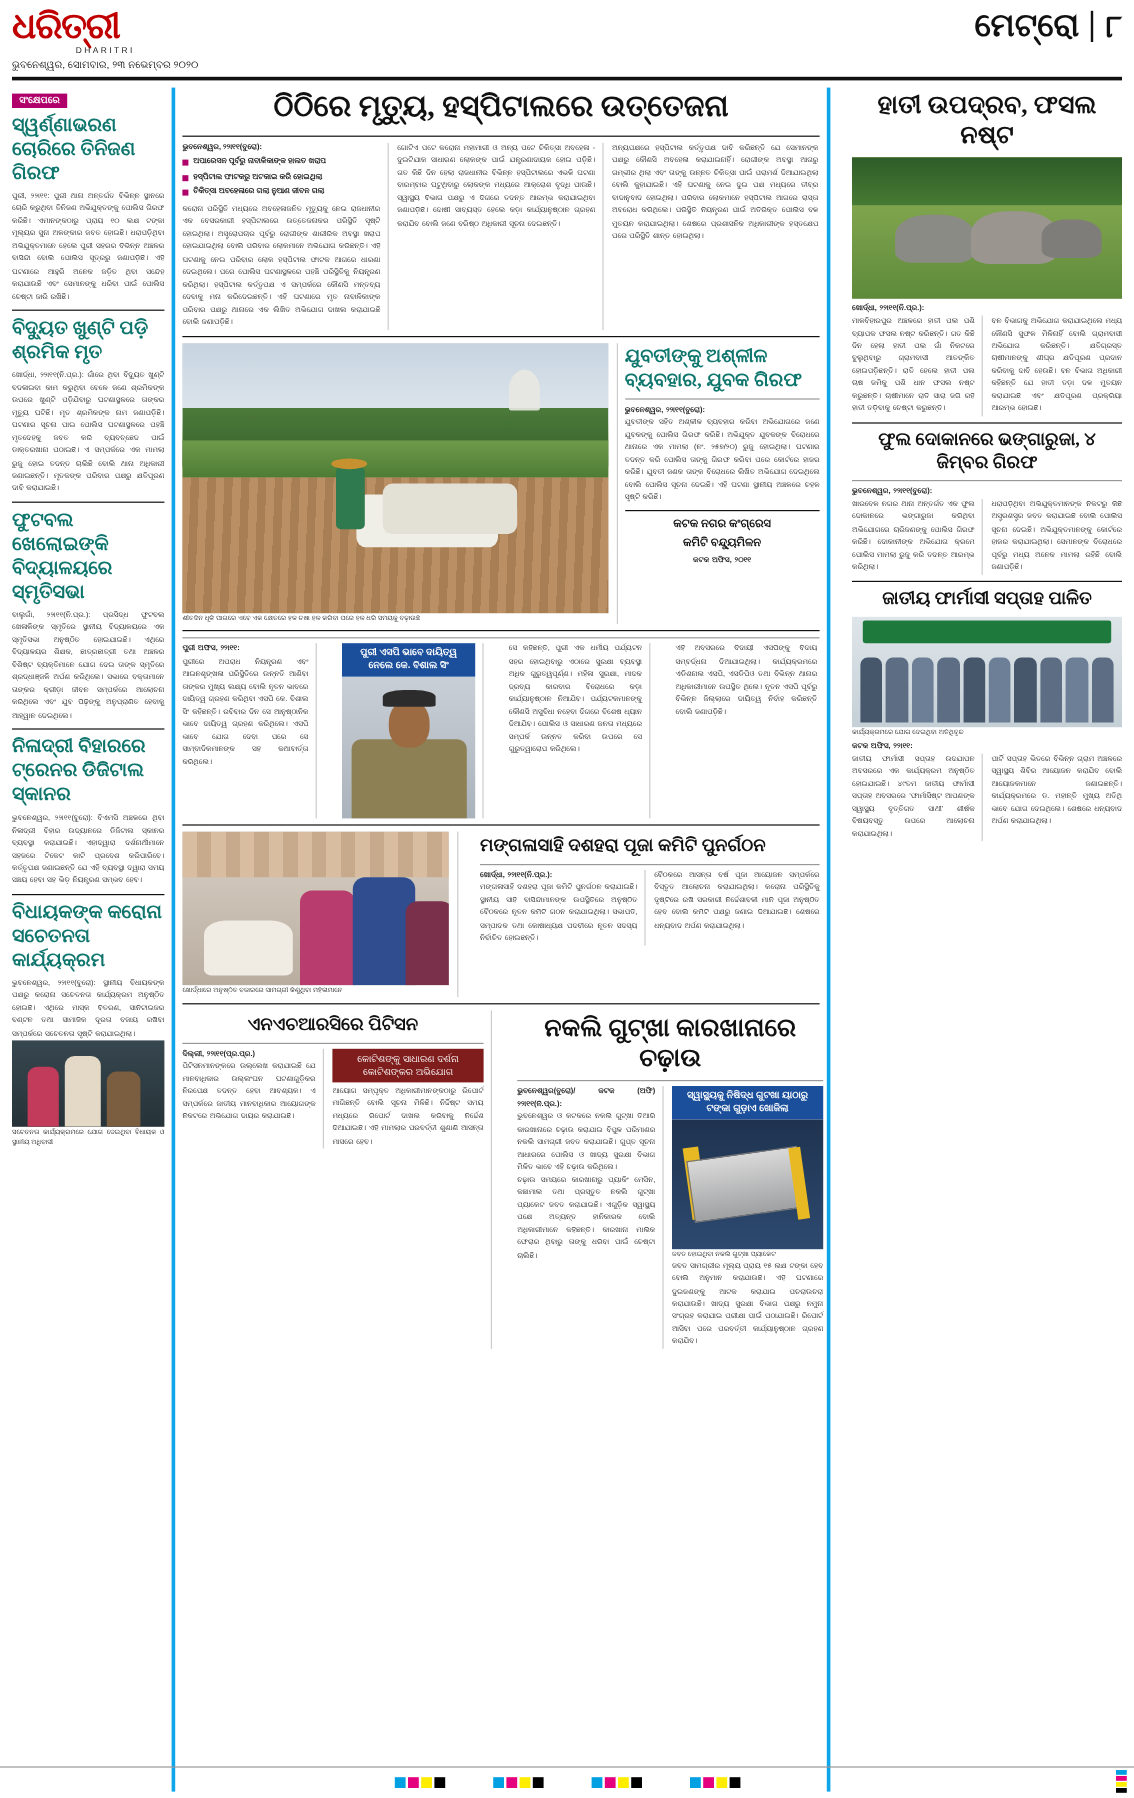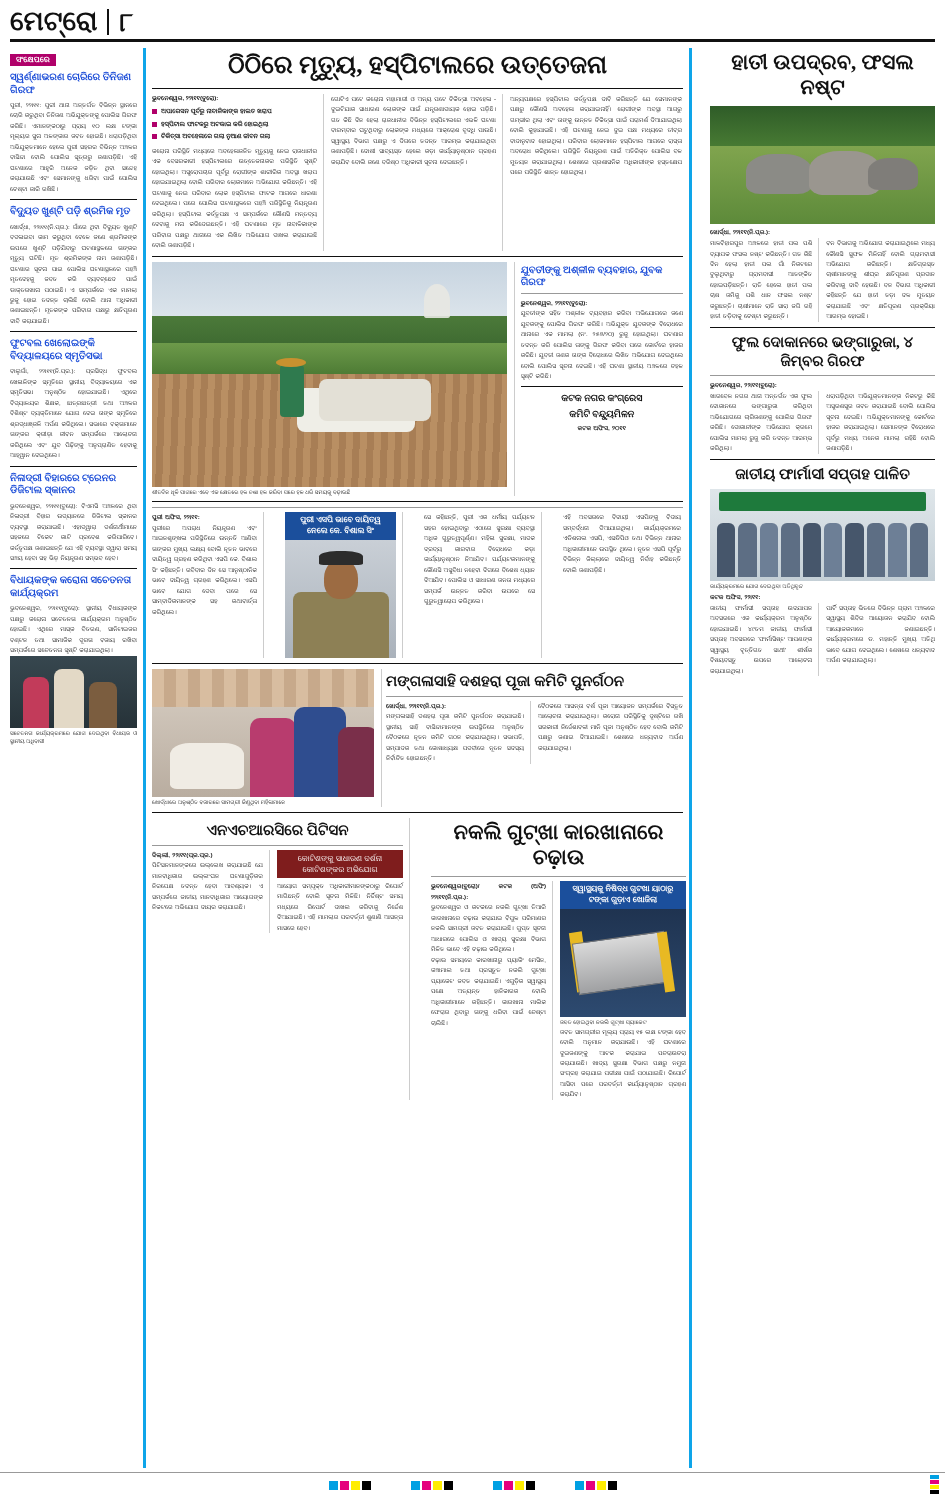--- a/index.html
+++ b/index.html
@@ -60,21 +60,21 @@
     font-family:"Liberation Sans", sans-serif;
     font-size:6.1px; line-height:1.72; text-align:justify; color:#1a1a1a;
     word-spacing:0.5px;
   }
 
   .kicker {
     background:#b0006a; color:#fff; font-size:8px; font-weight:bold;
     display:inline-block; padding:1px 6px; margin-bottom:3px;
   }
   .hd-sm {
-    font-size:10px; font-weight:bold; line-height:1.25; color:#1d4ed8;
+    font-size:16px; font-weight:bold; line-height:1.25; color:#0f766e;
     margin:2px 0 4px 0; font-family:"Liberation Serif", serif;
   }
   .hd-md {
     font-size:15px; font-weight:bold; line-height:1.25; color:#111;
     margin:3px 0 5px 0; font-family:"Liberation Serif", serif;
   }
   .hd-lg {
     font-size:25px; font-weight:bold; line-height:1.2; color:#111;
     text-align:center; margin:2px 0 8px 0; font-family:"Liberation Serif", serif;
   }
@@ -206,20 +206,25 @@
   .swatch i { width:9px; height:9px; display:block; }
   .corner { position:absolute; right:6px; bottom:4px; display:flex; flex-direction:column; gap:1px;}
   .corner i { width:9px; height:4px; display:block; }
 </style>
 </head>
 <body>
 
 <div class="page">
 
   <div class="masthead">
+    <div class="logo-wrap">
+      <div class="logo-main">ଧରିତ୍ରୀ</div>
+      <div class="logo-sub">DHARITRI</div>
+      <div class="logo-date">ଭୁବନେଶ୍ୱର, ସୋମବାର, ୨୩ ନଭେମ୍ବର ୨୦୨୦</div>
+    </div>
     <div class="metro-wrap">
       <div class="metro-title">ମେଟ୍ରୋ</div>
       <div class="page-num">୮</div>
     </div>
   </div>
 
   <div class="grid">
 
     <div class="col-left">
       <span class="kicker">ସଂକ୍ଷେପରେ</span>
@@ -336,21 +341,21 @@
         <div style="width:225px;">
           <div class="ph-market">
             <div class="stall"></div>
               <div class="horse"></div>
             <div class="p1"></div>
               <div class="p2"></div>
               <div class="p3"></div>
           </div>
           <div class="cap">ଖୋର୍ଦ୍ଧାରେ ଅନୁଷ୍ଠିତ ବଜାରରେ ସାମଗ୍ରୀ କିଣୁଥିବା ମହିଳାମାନେ</div>
         </div>
-        <div style="width:302px; border-left:1px solid #ccc; padding-left:4px;">
+        <div style="width:302px; border-left:1px solid #ccc; padding-left:18px;">
           <div class="hd-md">ମଙ୍ଗଳାସାହି ଦଶହରା ପୂଜା କମିଟି ପୁନର୍ଗଠନ</div>
           <div class="rule-thin"></div>
           <div style="display:flex; gap:7px;">
             <div style="width:145px; border-right:1px solid #ccc; padding-right:6px;">
               <div class="dateline odia">ଖୋର୍ଦ୍ଧା, ୨୨ା୧୧(ନି.ପ୍ର.):</div>
               <div class="odia">ମଙ୍ଗଳାସାହି ଦଶହରା ପୂଜା କମିଟି ପୁନର୍ଗଠନ କରାଯାଇଛି। ସ୍ଥାନୀୟ ସାହି ବାସିନ୍ଦାମାନଙ୍କ ଉପସ୍ଥିତିରେ ଅନୁଷ୍ଠିତ ବୈଠକରେ ନୂତନ କମିଟି ଗଠନ କରାଯାଇଥିଲା। ସଭାପତି, ସମ୍ପାଦକ ତଥା କୋଷାଧ୍ୟକ୍ଷ ପଦବୀରେ ନୂତନ ସଦସ୍ୟ ନିର୍ବାଚିତ ହୋଇଛନ୍ତି।</div>
             </div>
             <div style="width:145px;" class="odia">ବୈଠକରେ ଆସନ୍ତା ବର୍ଷ ପୂଜା ଆୟୋଜନ ସମ୍ପର୍କରେ ବିସ୍ତୃତ ଆଲୋଚନା କରାଯାଇଥିଲା। କରୋନା ପରିସ୍ଥିତିକୁ ଦୃଷ୍ଟିରେ ରଖି ସରକାରୀ ନିର୍ଦ୍ଦେଶାବଳୀ ମାନି ପୂଜା ଅନୁଷ୍ଠିତ ହେବ ବୋଲି କମିଟି ପକ୍ଷରୁ ଜଣାଇ ଦିଆଯାଇଛି। ଶେଷରେ ଧନ୍ୟବାଦ ଅର୍ପଣ କରାଯାଇଥିଲା।</div>
           </div>
         </div>

